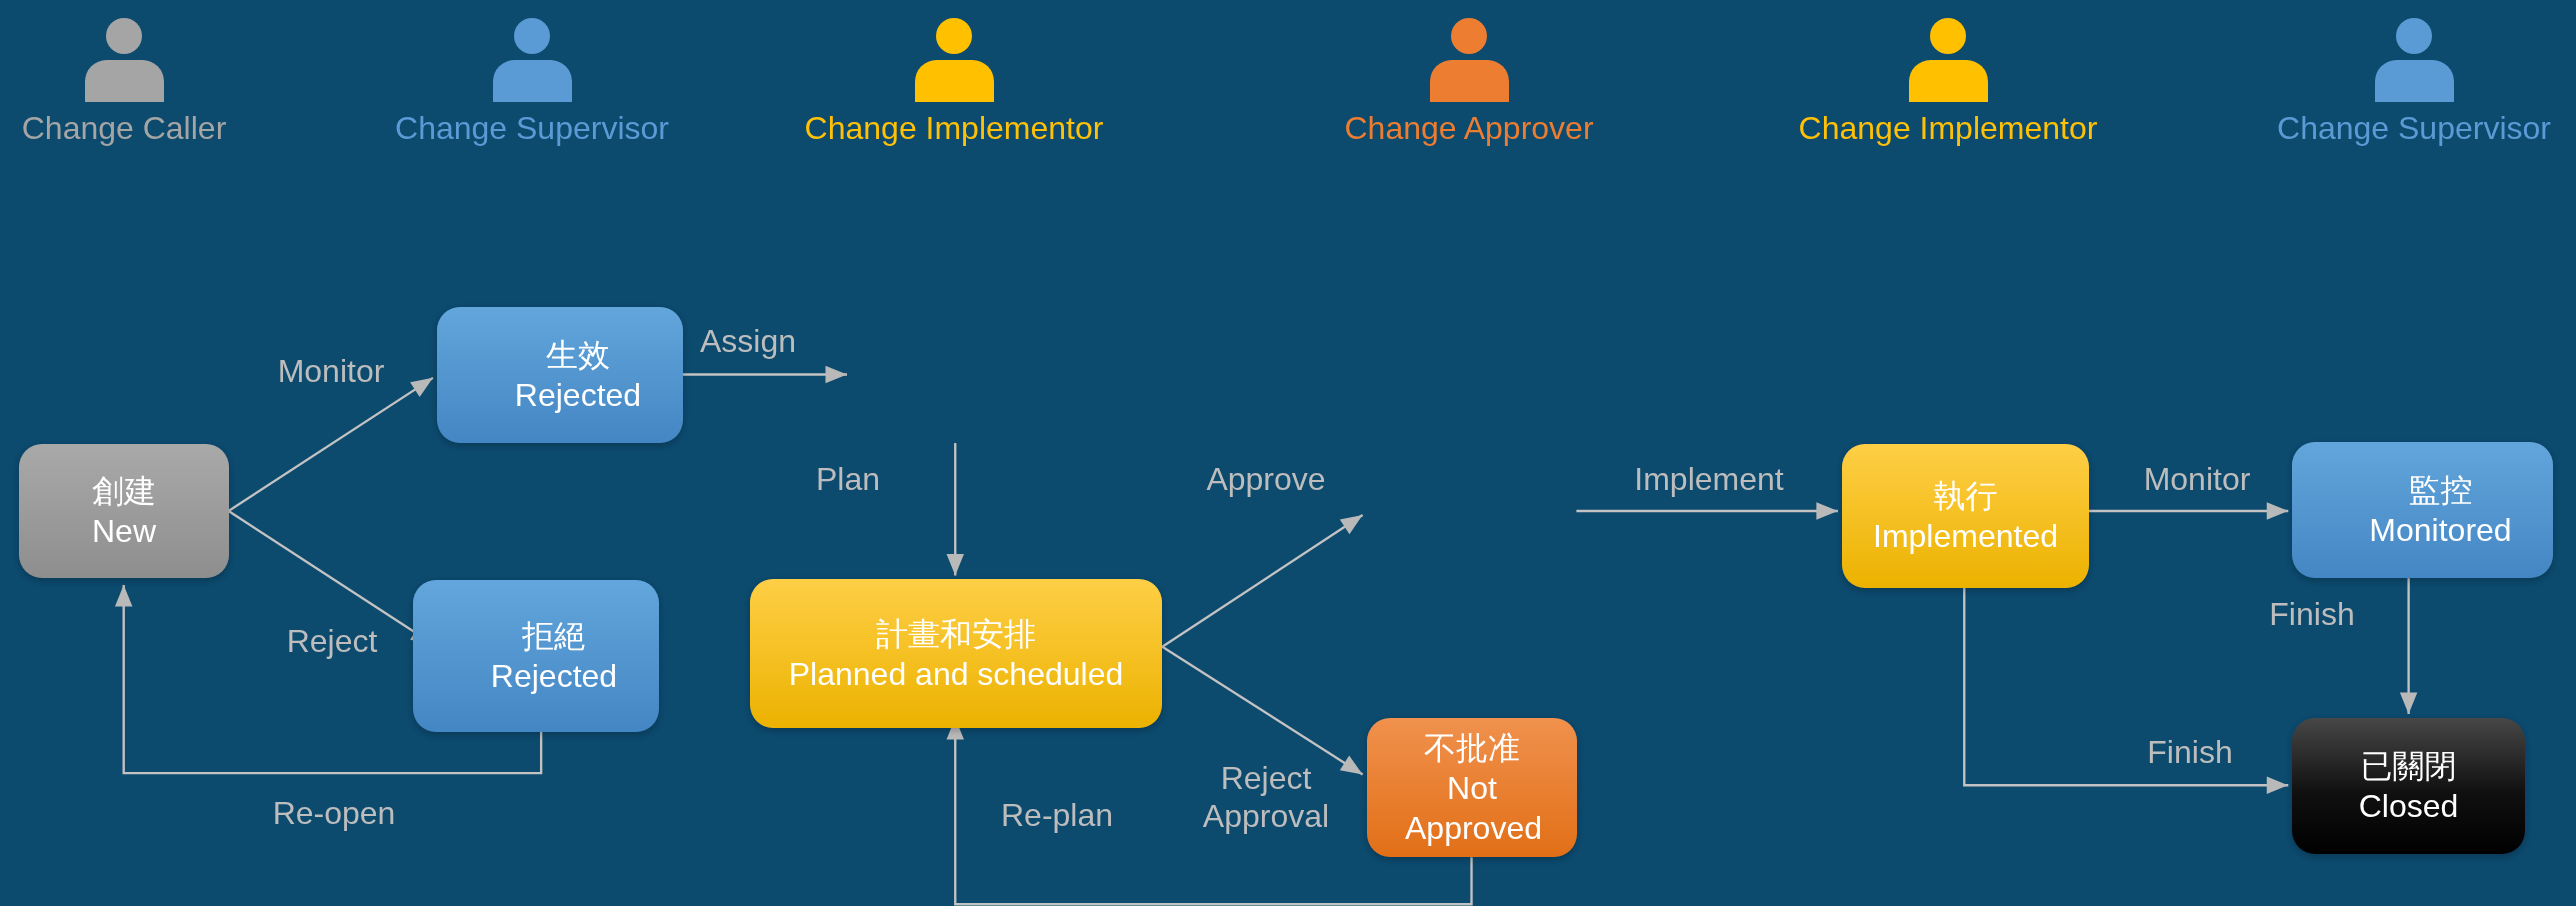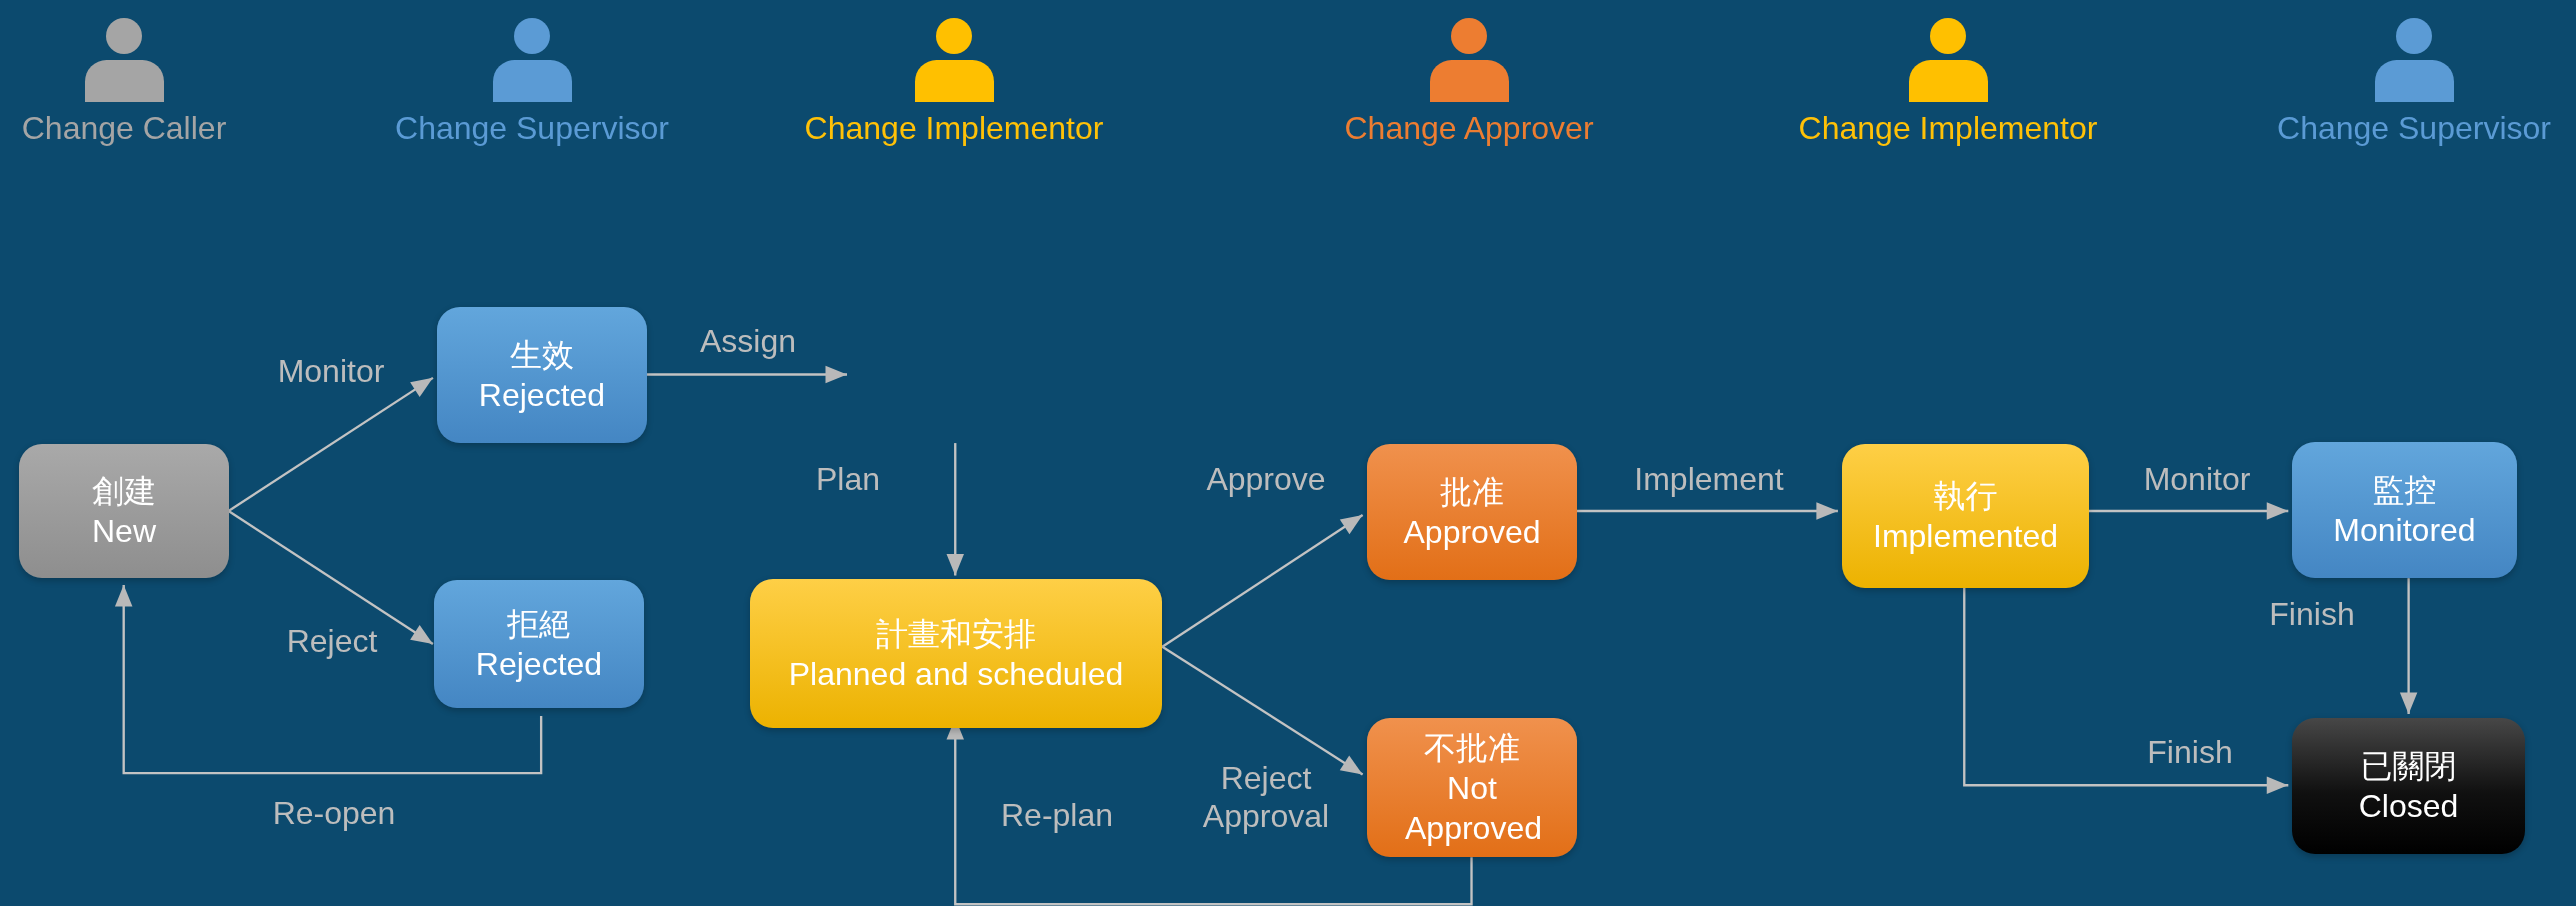--- a/index.html
+++ b/index.html
@@ -33,21 +33,21 @@
 
   
   .state{
     position:absolute;border-radius:23px;color:#ffffff;
     display:flex;flex-direction:column;align-items:center;justify-content:center;
     text-align:center;box-shadow:0 2.7px 6px rgba(0,0,0,0.22);
   }
   .state .zh{font-size:32px;line-height:40px;}
   .state .en{font-size:32px;line-height:40px;}
   .grad-gray  {background:linear-gradient(180deg,#a9a9a9 0%,#8e8e8e 100%);}
-  .grad-blue  {background:linear-gradient(180deg,#62a6dc 0%,#4486c3 100%);}
+  .grad-blue  {background:linear-gradient(180deg,#62a6dc 0%,#4486c3 100%);padding-left:36px;}
   .grad-gold  {background:linear-gradient(180deg,#fecf46 0%,#ecb200 100%);}
   .grad-orange{background:linear-gradient(180deg,#f0914d 0%,#e26f17 100%);}
   .grad-black {background:linear-gradient(180deg,#474747 0%,#101010 55%,#000000 100%);}
   .state.narrow .en{max-width:134px;}
 
   
   .tlabel{
     position:absolute;color:#bdbdbd;font-size:32px;line-height:38px;
     transform:translate(-50%,-50%);white-space:nowrap;text-align:center;
   }
@@ -129,35 +129,31 @@
   <div class="state grad-gray" style="left:19px;top:444px;width:210px;height:134px">
     <div class="zh">創建</div>
     <div class="en">New</div>
   </div>
 
   <div class="state grad-blue" style="left:437px;top:307px;width:210px;height:136px">
     <div class="zh">生效</div>
     <div class="en">Rejected</div>
   </div>
 
-  <div class="state grad-blue" style="left:434px;top:580px;width:210px;height:128px">
+  <div class="state grad-blue" style="left:413px;top:580px;width:210px;height:152px">
     <div class="zh">拒絕</div>
     <div class="en">Rejected</div>
   </div>
 
 
   <div class="state grad-gold" style="left:750px;top:579px;width:412px;height:149px">
     <div class="zh">計畫和安排</div>
     <div class="en">Planned and scheduled</div>
   </div>
 
-  <div class="state grad-orange" style="left:1367px;top:444px;width:210px;height:136px">
-    <div class="zh">批准</div>
-    <div class="en">Approved</div>
-  </div>
 
   <div class="state grad-orange narrow" style="left:1367px;top:718px;width:210px;height:139px">
     <div class="zh">不批准</div>
     <div class="en">Not Approved</div>
   </div>
 
   <div class="state grad-gold" style="left:1842px;top:444px;width:247px;height:144px">
     <div class="zh">執行</div>
     <div class="en">Implemented</div>
   </div>

